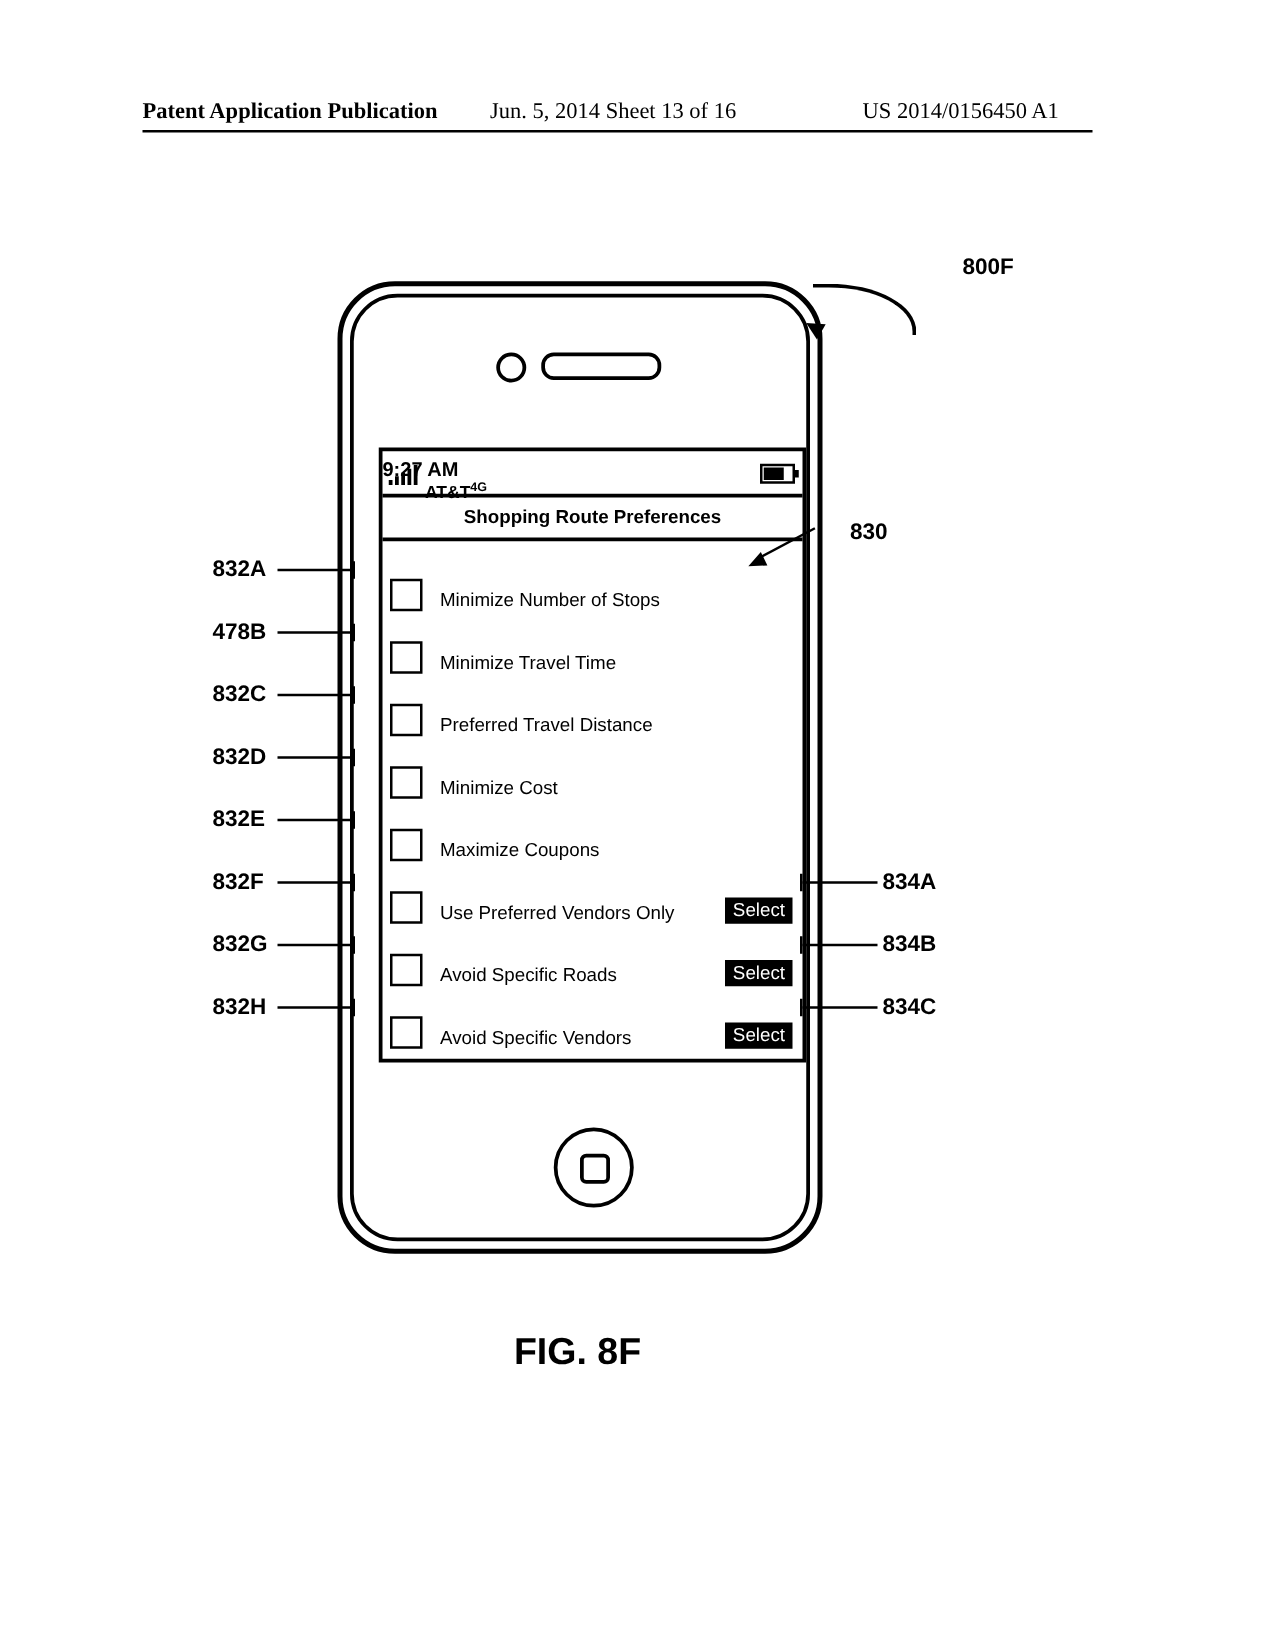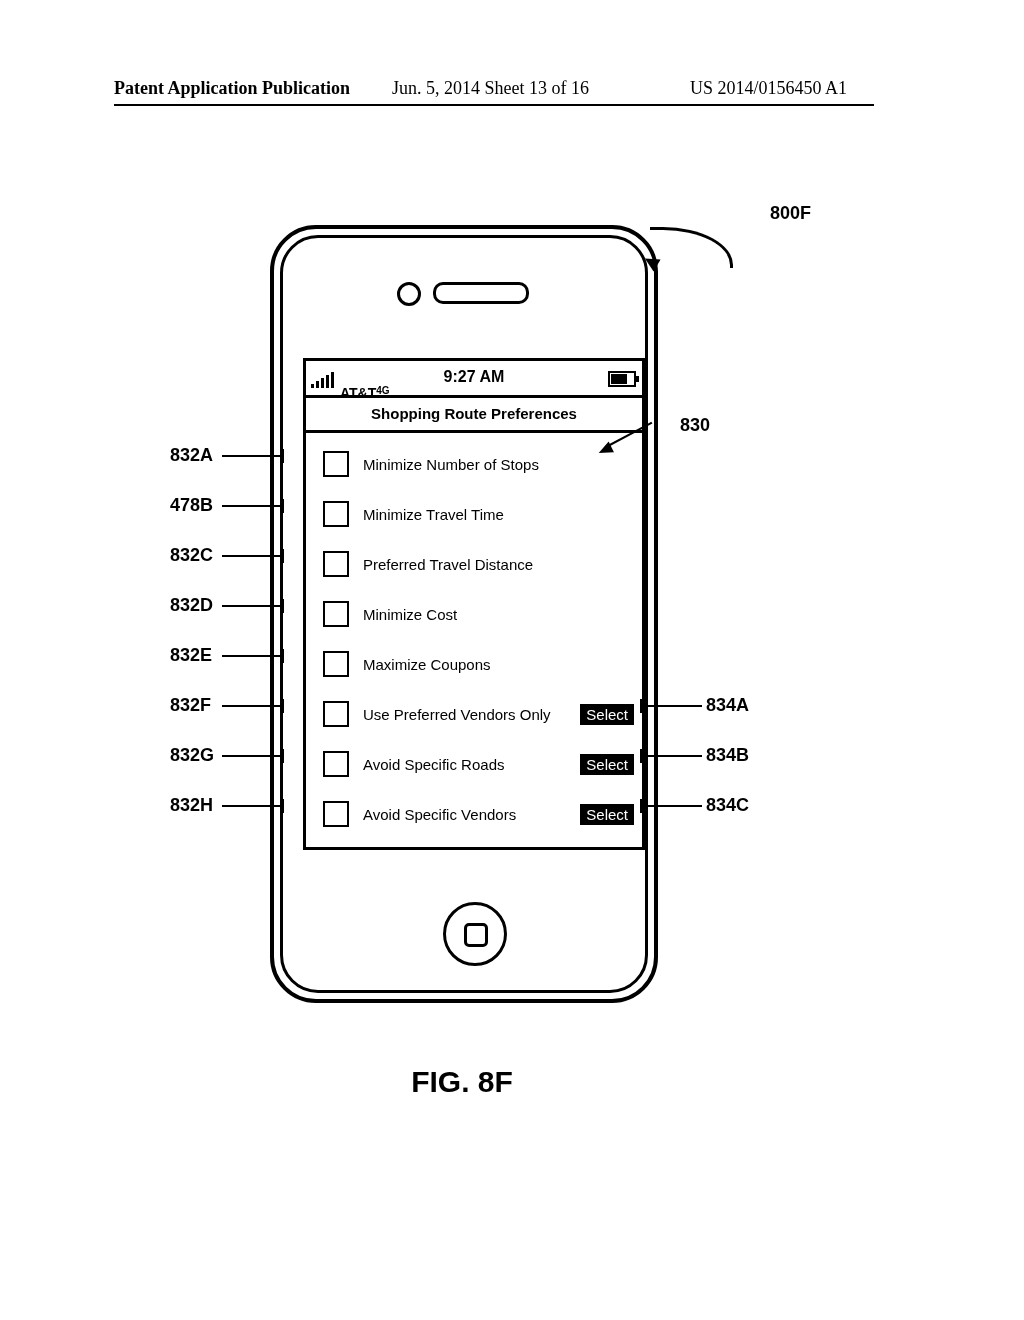--- a/index.html
+++ b/index.html
@@ -128,21 +128,20 @@
   }
   .carrier .net {
     font-size: 10px;
     vertical-align: top;
   }
   .clock {
     position: absolute;
     left: 0;
     right: 0;
     top: 7px;
-    text-align: center;
     font-size: 16px;
   }
   .battery {
     position: absolute;
     right: 6px;
     top: 10px;
     width: 24px;
     height: 12px;
     border: 2px solid #000;
   }
@@ -169,23 +168,23 @@
     font-weight: bold;
     font-size: 15px;
     line-height: 32px;
   }
 
   .prefs {
     padding: 6px 0 8px 0;
   }
   .row {
     display: flex;
-    align-items: center;
+    align-items: flex-end;
     height: 50px;
-    padding-left: 17px;
+    padding-left: 6px;
     padding-right: 8px;
     font-size: 15px;
   }
   .chk {
     width: 22px;
     height: 22px;
     border: 2.5px solid #000;
     margin-right: 14px;
     flex-shrink: 0;
   }

